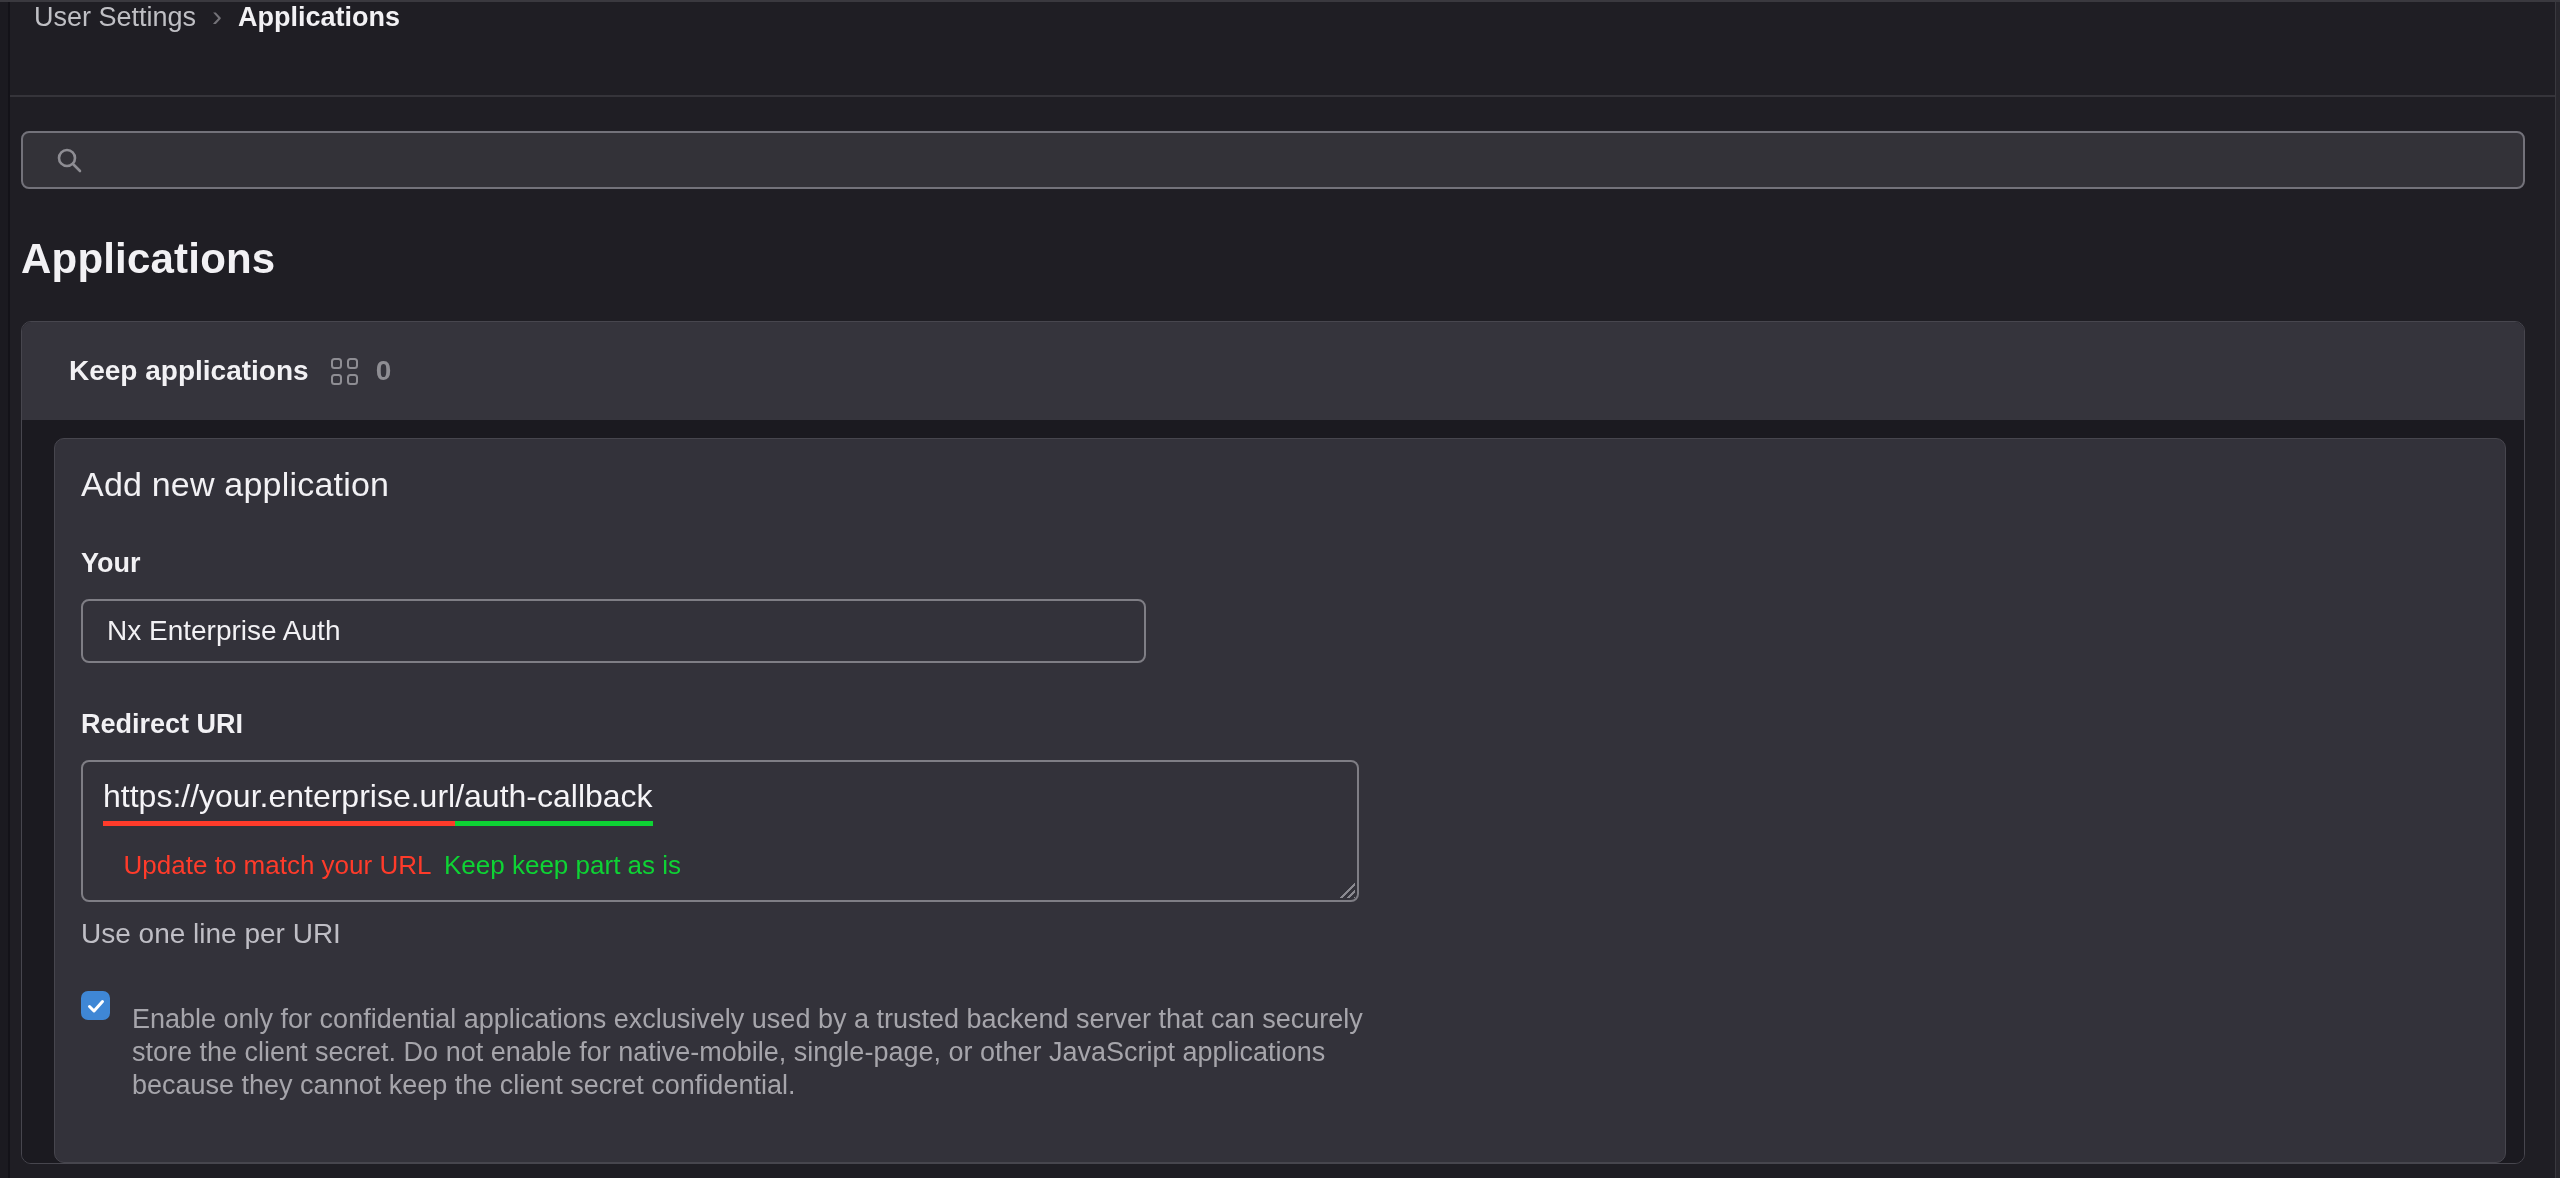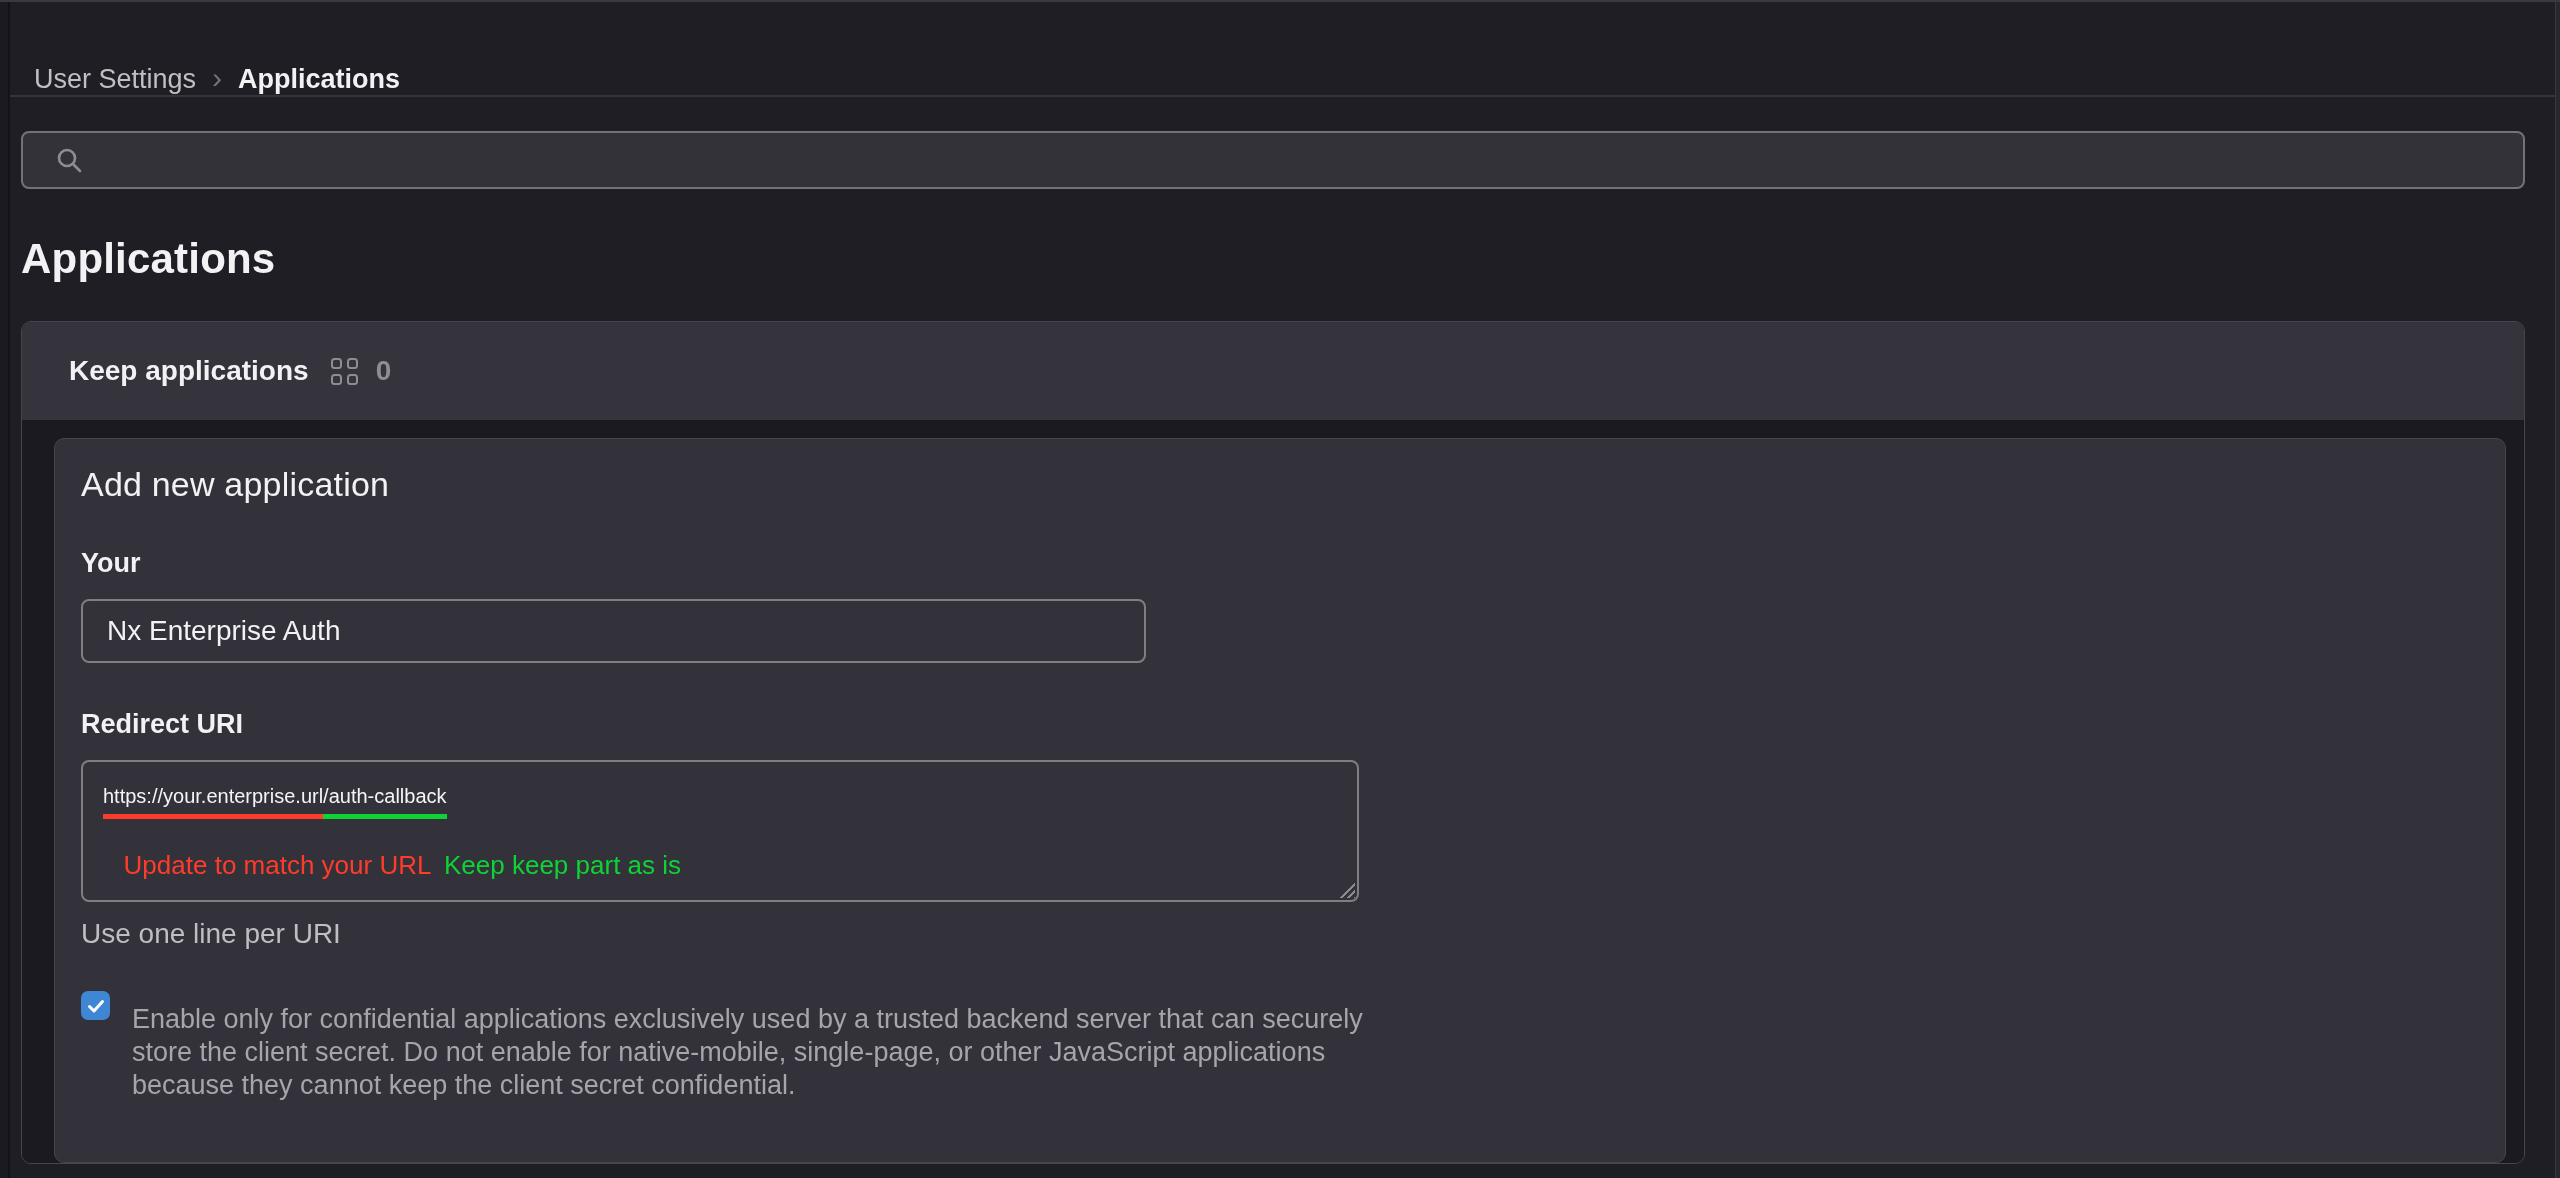--- a/index.html
+++ b/index.html
@@ -15,21 +15,21 @@
   .left-strip {
     position:absolute; left:0; top:0; bottom:0; width:10px;
     background:#1b1a20; border-right:2px solid #131218; z-index:5;
   }
   .right-scrollbar {
     position:absolute; right:0; top:0; bottom:0; width:5px;
     background:#28272d; border-left:1px solid #3a393f; z-index:5;
   }
   
   .breadcrumb-bar {
-    height:95px; display:flex; align-items:flex-end;
+    height:95px; display:flex; align-items:flex-start;
     padding-left:34px; border-bottom:2px solid #35343a;
   }
   .breadcrumb { display:flex; align-items:center; gap:16px; font-size:27px; }
   .crumb-link { color:#bfbfc4; text-decoration:none; cursor:pointer; }
   .crumb-sep { color:#737278; font-size:30px; line-height:27px; transform:translateY(-2px); }
   .crumb-current { color:#f2f1f4; font-weight:bold; }
 
   .content { padding:0 35px 0 21px; }
 
   
@@ -82,21 +82,21 @@
     font-family:inherit; font-size:28px; color:#f2f1f4; padding:0 24px; outline:none;
   }
   .field-gap { margin-top:46px; }
 
   
   .textarea {
     position:relative; width:1278px; height:142px;
     border:2px solid #7f7e85; border-radius:8px;
     padding:16px 24px 0 20px; cursor:text;
   }
-  .url-line { font-size:20px; line-height:36px; white-space:nowrap; }
+  .url-line { font-size:32px; line-height:36px; white-space:nowrap; }
   .url-part-red {
     color:#f5f4f7;
     border-bottom:5px solid var(--annotation-red, #ff3b2a);
     padding-bottom:7px;
   }
   .url-part-green {
     color:#f5f4f7;
     border-bottom:5px solid var(--annotation-green, #0ed334);
     padding-bottom:7px;
   }

